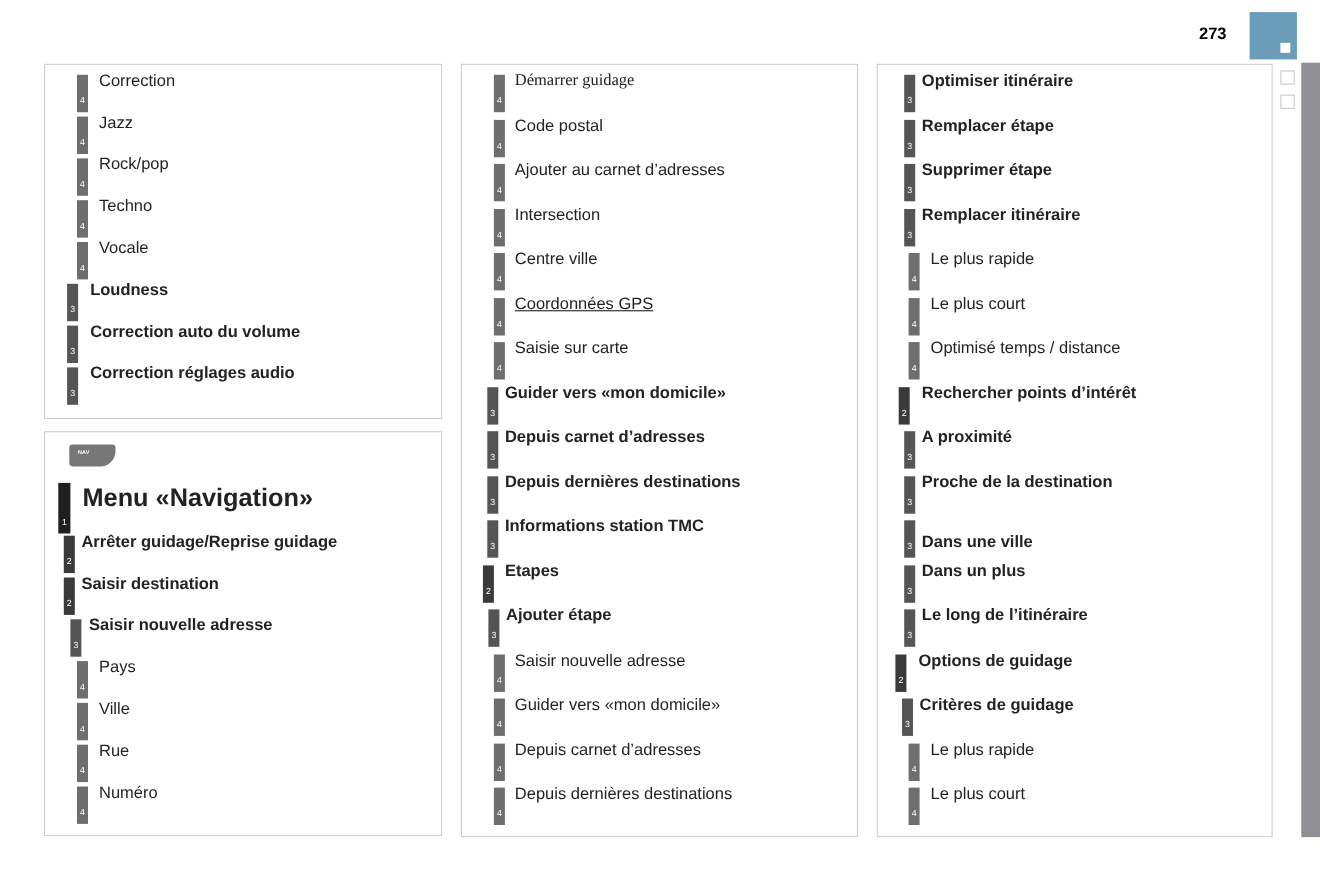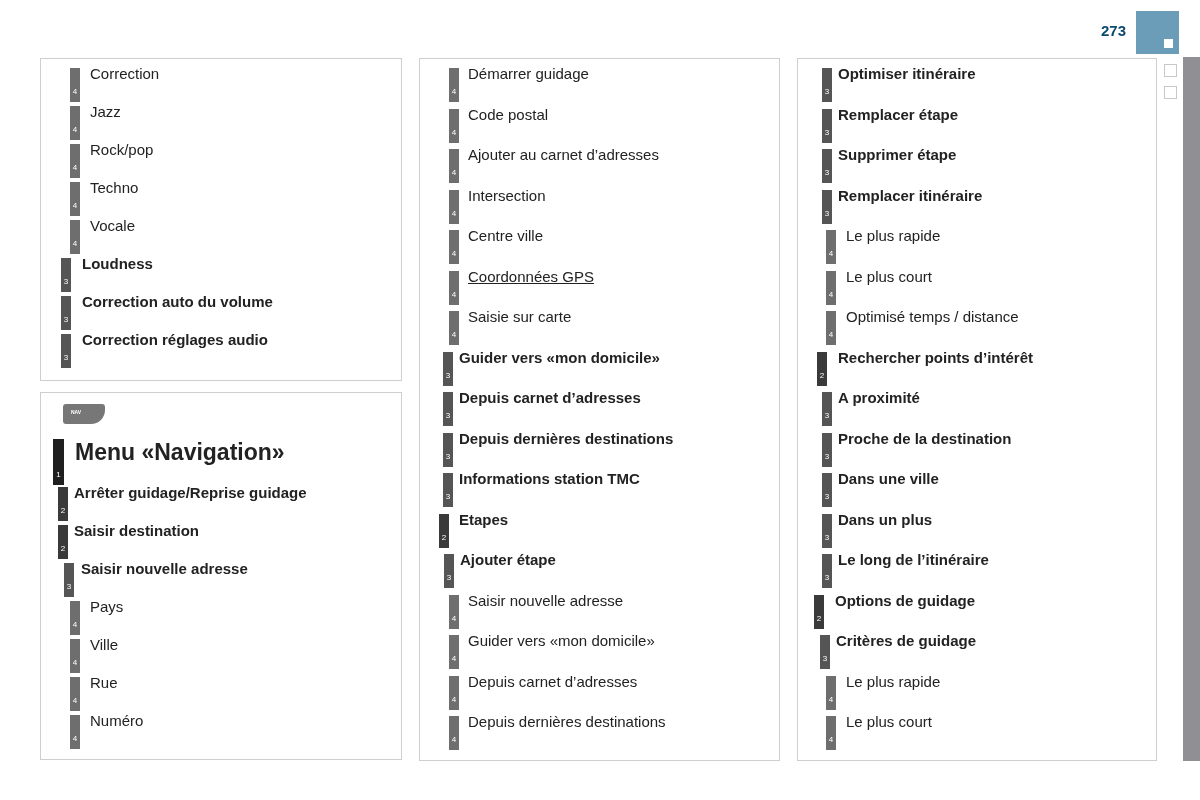--- a/index.html
+++ b/index.html
@@ -3,22 +3,22 @@
 <meta charset="utf-8">
 <style>
   html, body { margin:0; padding:0; }
   body {
     width:1200px; height:800px; position:relative; overflow:hidden;
     background:#ffffff;
     font-family:"Liberation Sans", sans-serif;
     color:#222;
   }
   .page-number {
-    position:absolute; left:1090px; top:22px; width:36px; text-align:right;
-    font-weight:bold; font-size:15px; color:#0c4a6e;
+    position:absolute; left:1090px; top:22px; width:36px; 
+    font-weight:bold; font-size:15px; color:#000000;
   }
   .corner-tab {
     position:absolute; left:1136px; top:11px; width:43px; height:43px;
     background:#6b9db8;
   }
   .corner-tab .sq {
     position:absolute; right:6px; bottom:6px; width:9px; height:9px; background:#fff;
   }
   .thumb-box {
     position:absolute; left:1164px; width:13px; height:13px;
@@ -129,21 +129,21 @@
     </div>
     <div class="row" style="top: 326px; left: 29px;">
       <div class="bar l4">4</div>
       <div class="label" style="left: 20px;">Numéro</div>
     </div>
   </div>
 
 <div class="panel" id="p2" style="left:419px; top:58px; width:361px; height:703px;">
     <div class="row" style="top: 13px; left: 29px;">
       <div class="bar l4">4</div>
-      <div class="label" style="left: 19px;">Démarrer guidage</div>
+      <div class="label" style="left: 19px; font-family: Liberation Serif, serif;">Démarrer guidage</div>
     </div>
     <div class="row" style="top: 54px; left: 29px;">
       <div class="bar l4">4</div>
       <div class="label" style="left: 19px;">Code postal</div>
     </div>
     <div class="row" style="top: 94px; left: 29px;">
       <div class="bar l4">4</div>
       <div class="label" style="left: 19px;">Ajouter au carnet d’adresses</div>
     </div>
     <div class="row" style="top: 135px; left: 29px;">
@@ -240,21 +240,21 @@
     <div class="row" style="top: 337px; left: 24px;">
       <div class="bar l3">3</div>
       <div class="label b" style="left: 16px;">A proximité</div>
     </div>
     <div class="row" style="top: 378px; left: 24px;">
       <div class="bar l3">3</div>
       <div class="label b" style="left: 16px;">Proche de la destination</div>
     </div>
     <div class="row" style="top: 418px; left: 24px;">
       <div class="bar l3">3</div>
-      <div class="label b" style="left: 16px;">Dans une ville</div>
+      <div class="label b" style="left: 16px; margin-top: 14px;">Dans une ville</div>
     </div>
     <div class="row" style="top: 459px; left: 24px;">
       <div class="bar l3">3</div>
       <div class="label b" style="left: 16px;">Dans un plus</div>
     </div>
     <div class="row" style="top: 499px; left: 24px;">
       <div class="bar l3">3</div>
       <div class="label b" style="left: 16px;">Le long de l’itinéraire</div>
     </div>
     <div class="row" style="top: 540px; left: 16px;">

